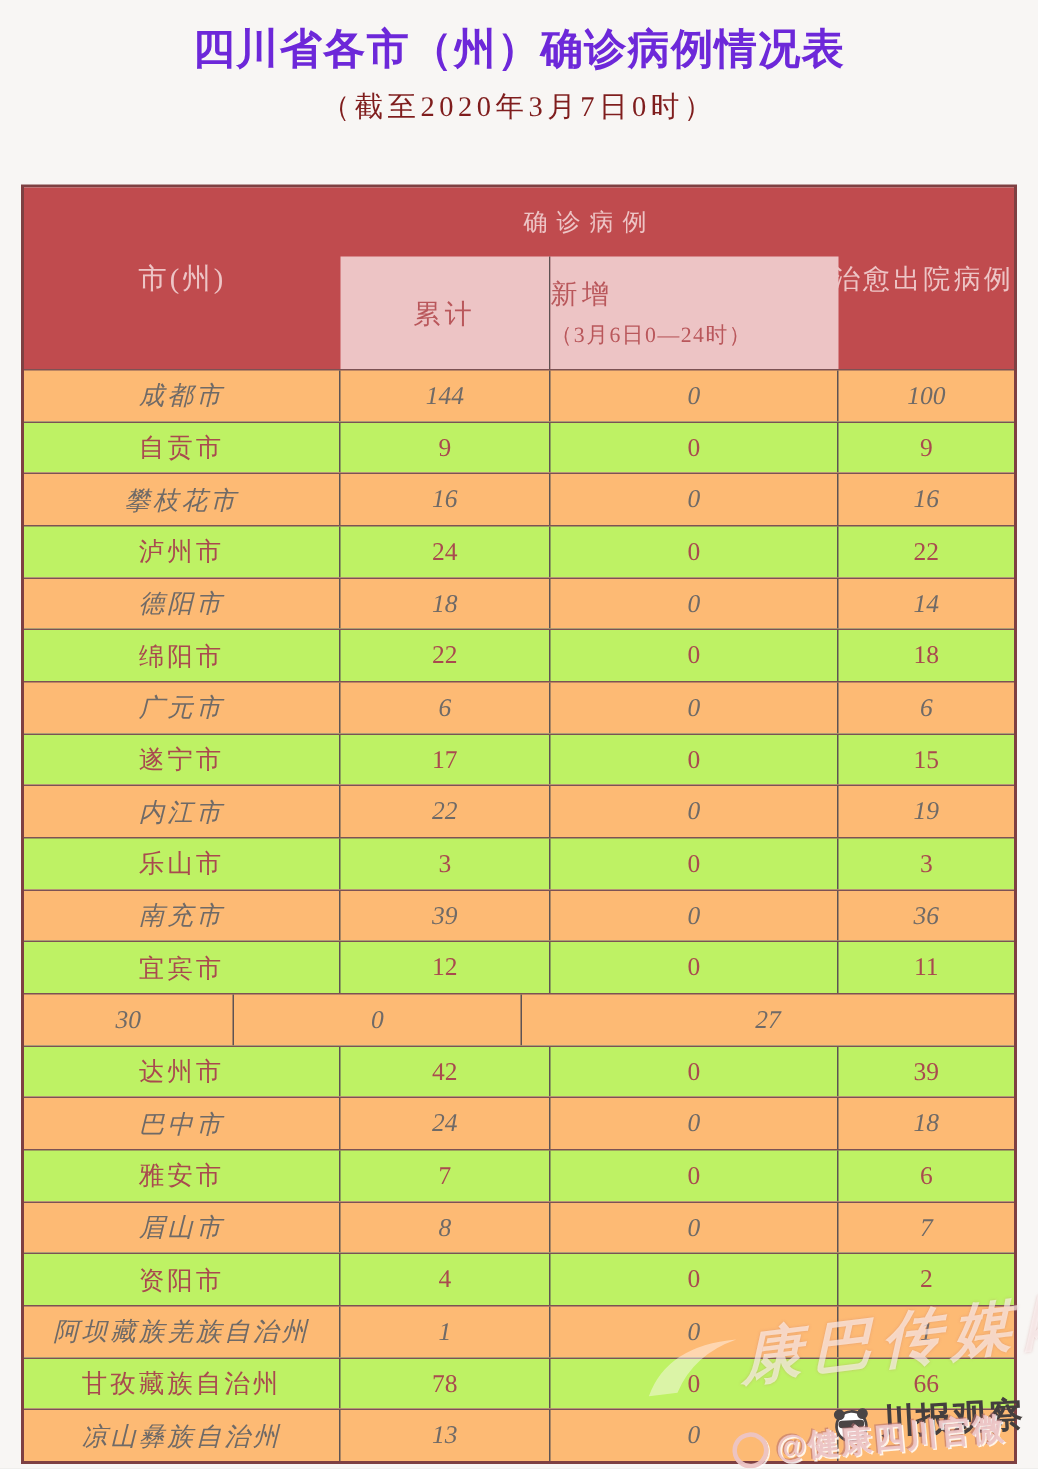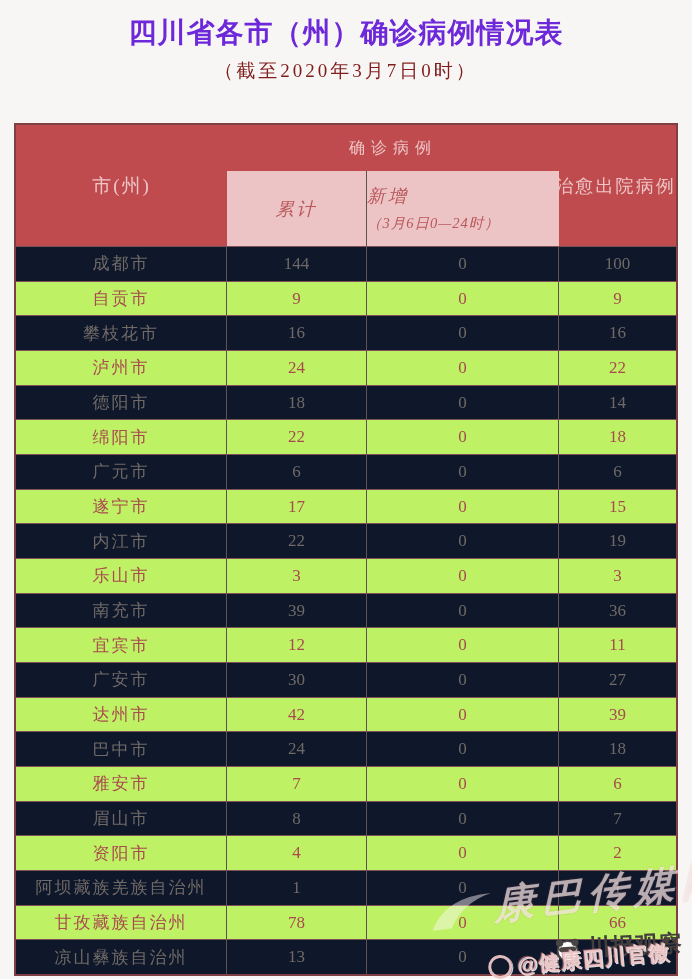--- a/index.html
+++ b/index.html
@@ -29,41 +29,41 @@
   .h-city {
     position:absolute; left:0; top:0; width:211px; height:100%;
     display:flex; align-items:center; justify-content:center;
     font-size:19px; letter-spacing:2px;
   }
   .h-confirmed {
     position:absolute; left:211px; top:0; width:332px; height:46px;
     display:flex; align-items:center; justify-content:center;
     font-size:16px; letter-spacing:6px;
   }
-  .h-sub { position:absolute; left:211px; top:46px; width:332px; height:75px; display:flex;font-style:italic; }
+  .h-sub { position:absolute; left:211px; top:46px; width:332px; height:75px; display:flex; }
   .h-cum {
     width:140px; box-sizing:border-box; background:#edc4c5; color:#b9575b;
     display:flex; align-items:center; justify-content:center;
     font-size:18px; letter-spacing:3px; border-right:1px solid #5d5152;
   }
   .h-new {
     width:192px; box-sizing:border-box; background:#edc4c5; color:#b9575b;
     display:flex; flex-direction:column; align-items:flex-start; justify-content:center; gap:6px;
   }
   .h-new-main { font-size:18px; letter-spacing:3px; }
   .h-new-period { font-size:14.5px; letter-spacing:1px; }
   .h-cured {
     position:absolute; right:0; top:0; width:121px; height:100%;
     display:flex; flex-direction:row; align-items:center; justify-content:space-evenly;
     padding:10px 0; box-sizing:border-box; font-size:18px; letter-spacing:2px;
   }
   
   .tbody { flex:1; display:flex; flex-direction:column; }
   .row { flex:1; display:flex; border-top:1px solid #7c5254; box-sizing:border-box; }
-  .row.white { background:#0f172a; color:#6f6a67; }
+  .row.white { background:#fdba74; color:#6f6a67;font-style:italic; }
   .row.pink  { background:#bef264; color:#a94a4f; }
   .cell {
     display:flex; align-items:center; justify-content:center;
     box-sizing:border-box; font-size:17px;
   }
   .cell-city { width:211px; border-right:1px solid #5d5354; letter-spacing:2px; }
   .cell-cumulative { width:140px; border-right:1px solid #5d5354; }
   .cell-new { width:192px; border-right:1px solid #5d5354; }
   .cell-cured { flex:1; }
   
@@ -188,21 +188,20 @@
           <div class="cell cell-new">0</div>
           <div class="cell cell-cured">36</div>
         </div>
         <div class="row pink">
           <div class="cell cell-city">宜宾市</div>
           <div class="cell cell-cumulative">12</div>
           <div class="cell cell-new">0</div>
           <div class="cell cell-cured">11</div>
         </div>
         <div class="row white">
-          <div class="cell cell-city">广安市</div>
           <div class="cell cell-cumulative">30</div>
           <div class="cell cell-new">0</div>
           <div class="cell cell-cured">27</div>
         </div>
         <div class="row pink">
           <div class="cell cell-city">达州市</div>
           <div class="cell cell-cumulative">42</div>
           <div class="cell cell-new">0</div>
           <div class="cell cell-cured">39</div>
         </div>

